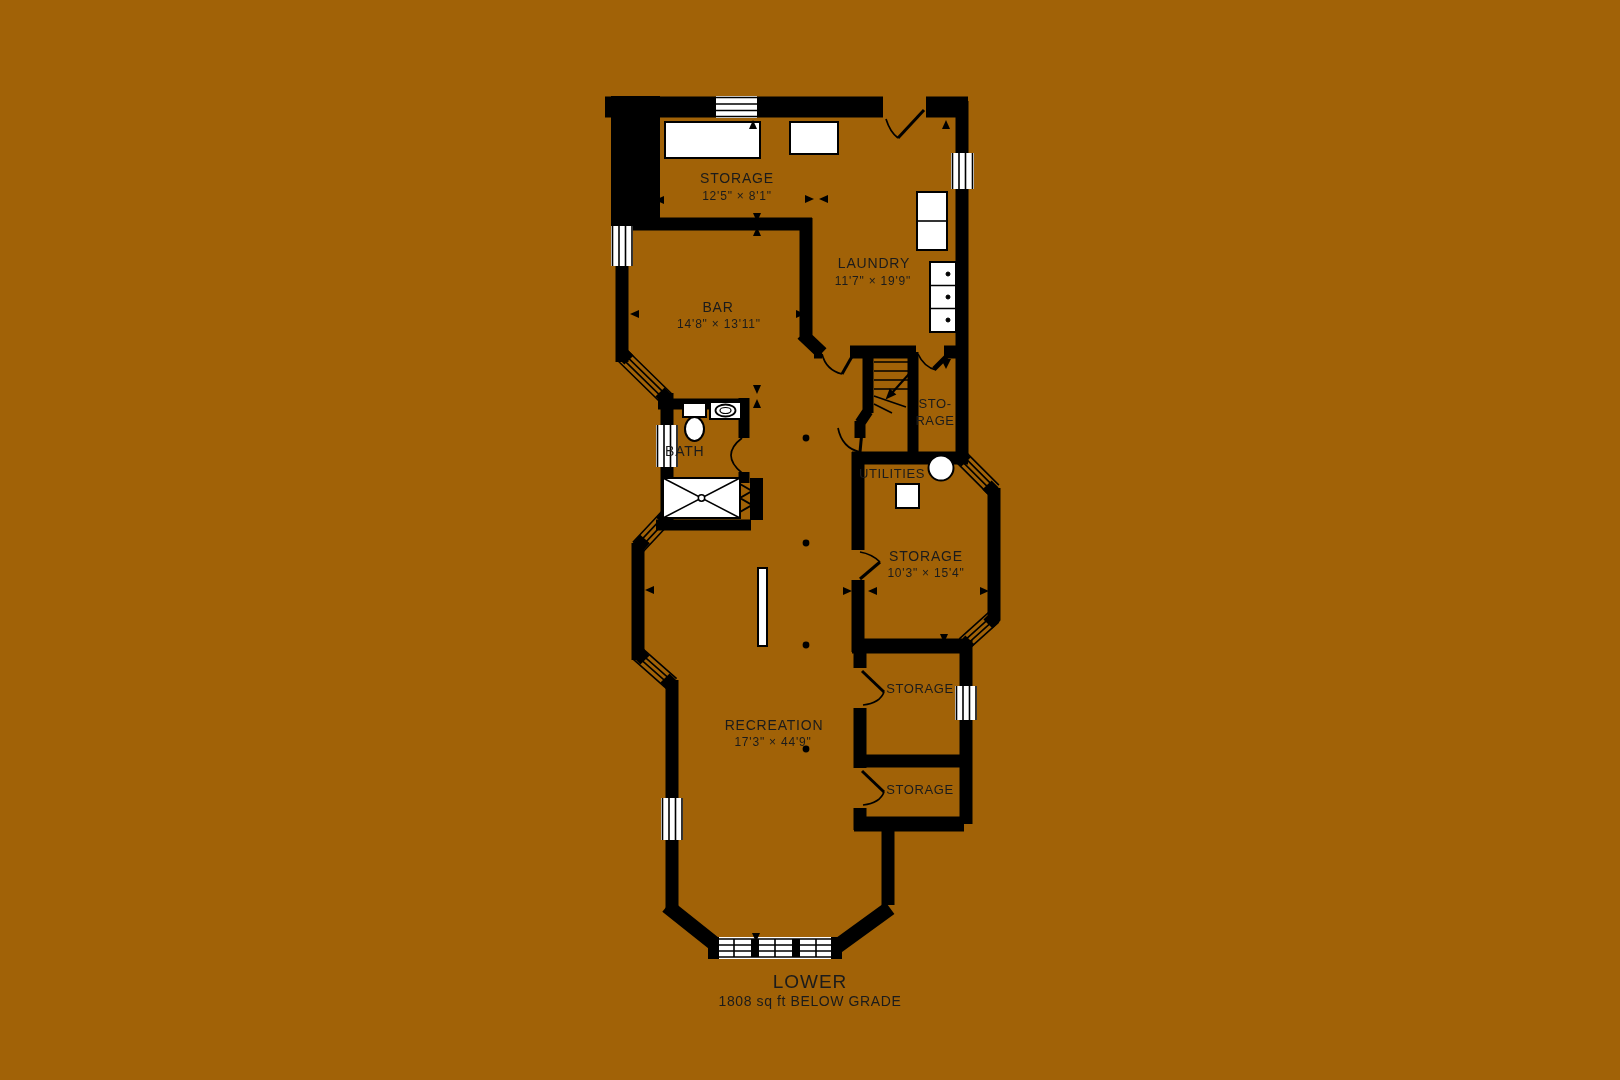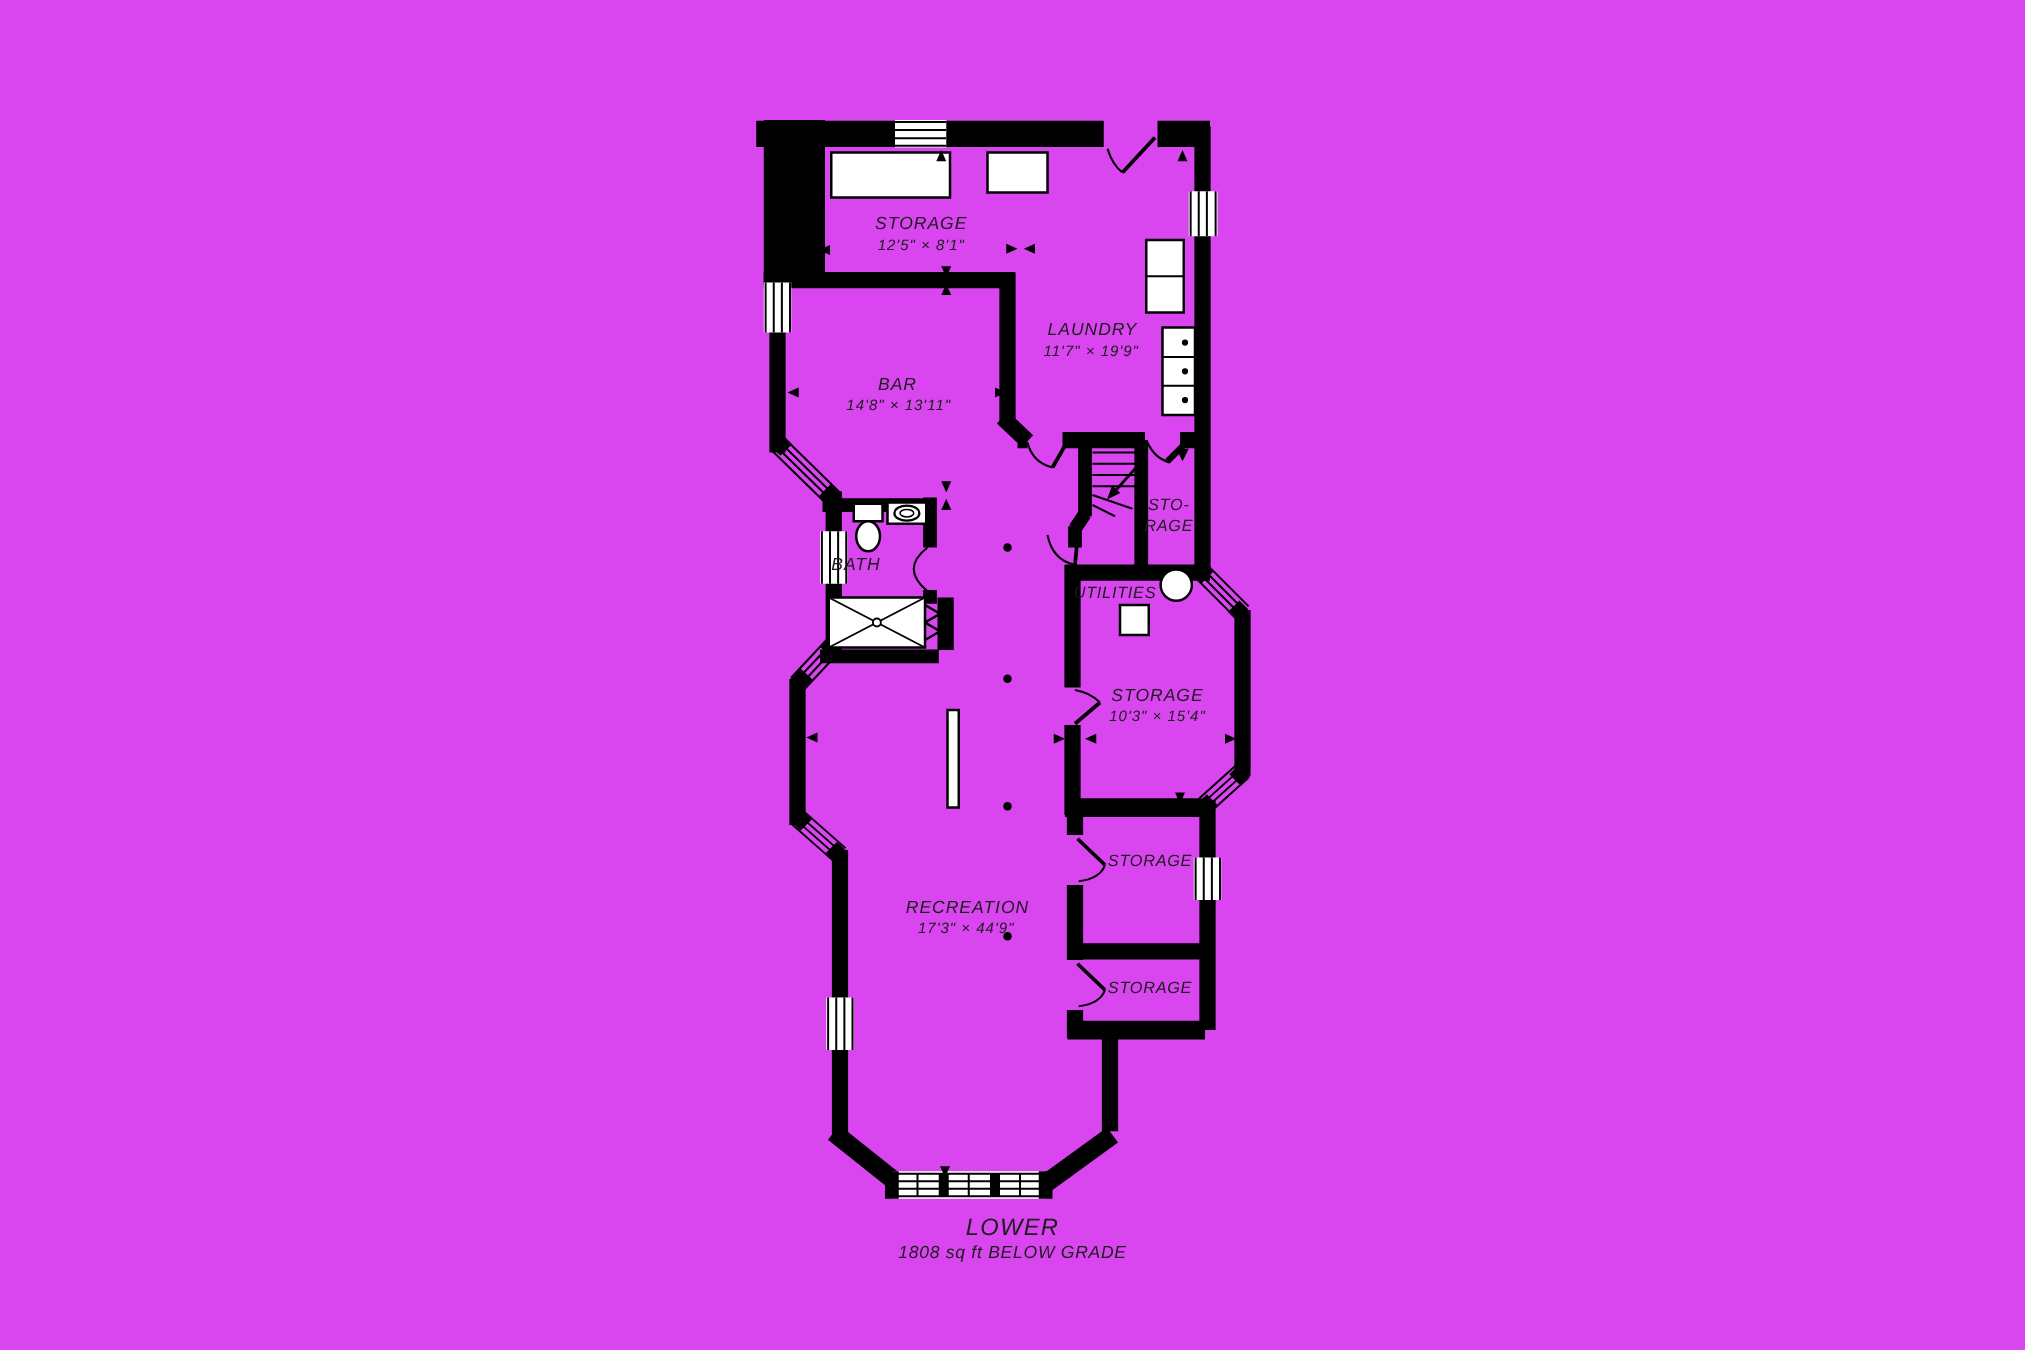--- a/index.html
+++ b/index.html
@@ -1,16 +1,16 @@
 <!DOCTYPE html>
 <html><head>
 <meta charset="utf-8">
 <style>
   html,body{margin:0;padding:0;background:#ffffff;}
-  .stage{position:relative;width:1620px;height:1080px;background:#d946ef;overflow:hidden;font-style:italic;}
+  .stage{position:relative;width:1620px;height:1080px;background:#a16207;overflow:hidden;}
   svg{display:block;}
   text{font-family:"Liberation Sans", sans-serif;fill:#1b1b1b;}
   .room-name{font-size:14px;letter-spacing:0.8px;}
   .room-dims{font-size:12px;letter-spacing:0.8px;}
   .room-small{font-size:13px;letter-spacing:0.6px;}
   .plan-title{font-size:19px;letter-spacing:1px;}
   .plan-subtitle{font-size:14px;letter-spacing:0.6px;}
   .mid{text-anchor:middle;}
 </style>
 </head>

